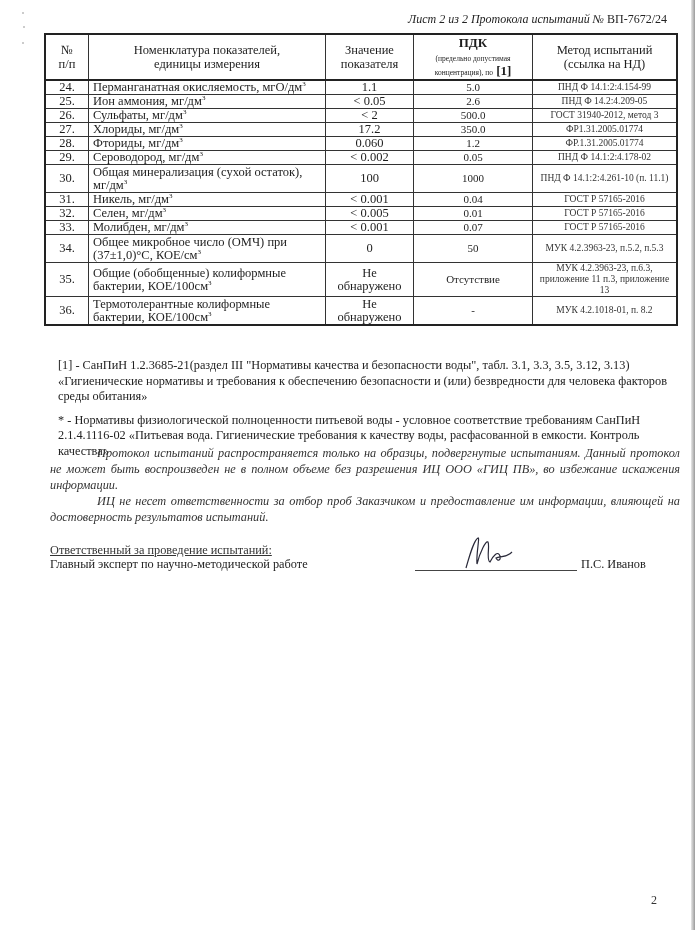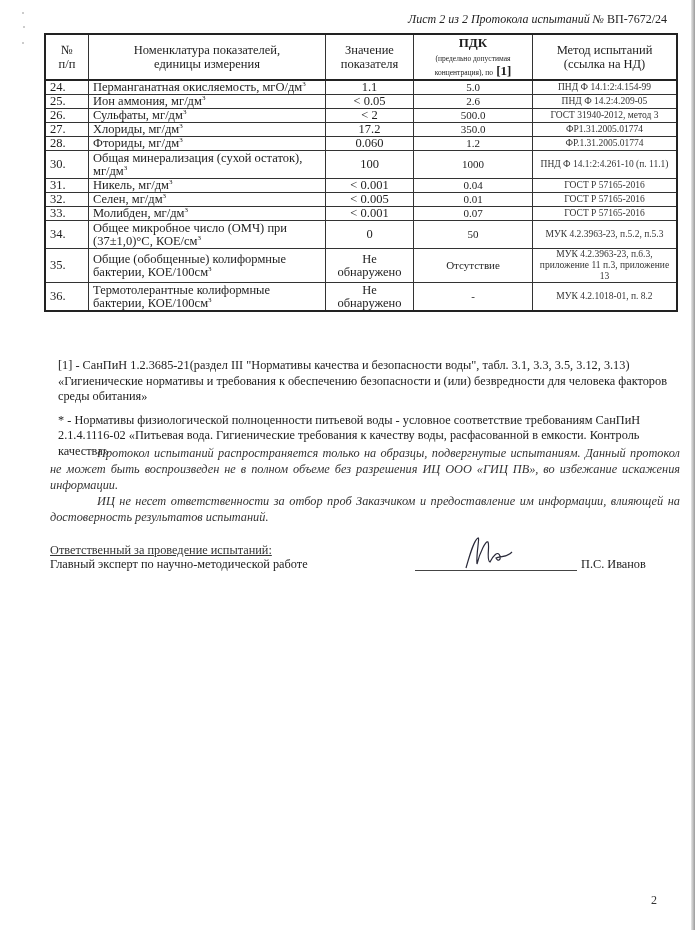--- a/index.html
+++ b/index.html
@@ -22,21 +22,21 @@
   }
   table.results th { font-weight: normal; text-align: center; font-size: 12.5px; line-height: 14px; height: 44px; border-bottom: 2px solid #222; }
   th.c-num { width: 34px; }
   th.c-name { width: 228px; }
   th.c-val { width: 79px; }
   th.c-pdk { width: 110px; }
   .pdk-title { font-weight: bold; font-size: 13px; display: block; }
   .pdk-sub { font-size: 7.5px; line-height: 11px; }
   .pdk-ref { font-size: 10px; }
   .pdk-ref b { font-size: 13px; }
-  td.num { font-size: 12.5px; }
+  td.num { text-align: center; font-size: 12.5px; }
   td.name { text-align: left; font-size: 12.5px; }
   td.val { text-align: center; font-size: 12.5px; }
   td.pdk { text-align: center; font-size: 11px; margin-top: 48px; }
   td.method { text-align: center; font-size: 9.5px; line-height: 11px; color: #333; }
   tr.r1 td { height: 13px; }
   tr.r2 td { height: 27px; }
   tr.r3 td { height: 31px; }
   sup { font-size: 7px; line-height: 0; }
   .notes { position: absolute; left: 50px; top: 350px; width: 630px; font-size: 12.3px; line-height: 15.5px; color: #222; }
   .notes p { margin: 8px; }
@@ -114,20 +114,27 @@
         <td class="pdk"><span>350.0</span></td>
         <td class="method"><span>ФР1.31.2005.01774</span></td>
       </tr>
       <tr class="r1">
         <td class="num"><span>28.</span></td>
         <td class="name"><span>Фториды, мг/дм</span><sup>3</sup></td>
         <td class="val"><span>0.060</span></td>
         <td class="pdk"><span>1.2</span></td>
         <td class="method"><span>ФР.1.31.2005.01774</span></td>
       </tr>
+      <tr class="r1">
+        <td class="num"><span>29.</span></td>
+        <td class="name"><span>Сероводород, мг/дм</span><sup>3</sup></td>
+        <td class="val"><span>&lt; 0.002</span></td>
+        <td class="pdk"><span>0.05</span></td>
+        <td class="method"><span>ПНД Ф 14.1:2:4.178-02</span></td>
+      </tr>
       <tr class="r2">
         <td class="num"><span>30.</span></td>
         <td class="name"><span>Общая минерализация (сухой остаток), мг/дм</span><sup>3</sup></td>
         <td class="val"><span>100</span></td>
         <td class="pdk"><span>1000</span></td>
         <td class="method"><span>ПНД Ф 14.1:2:4.261-10 (п. 11.1)</span></td>
       </tr>
       <tr class="r1">
         <td class="num"><span>31.</span></td>
         <td class="name"><span>Никель, мг/дм</span><sup>3</sup></td>

